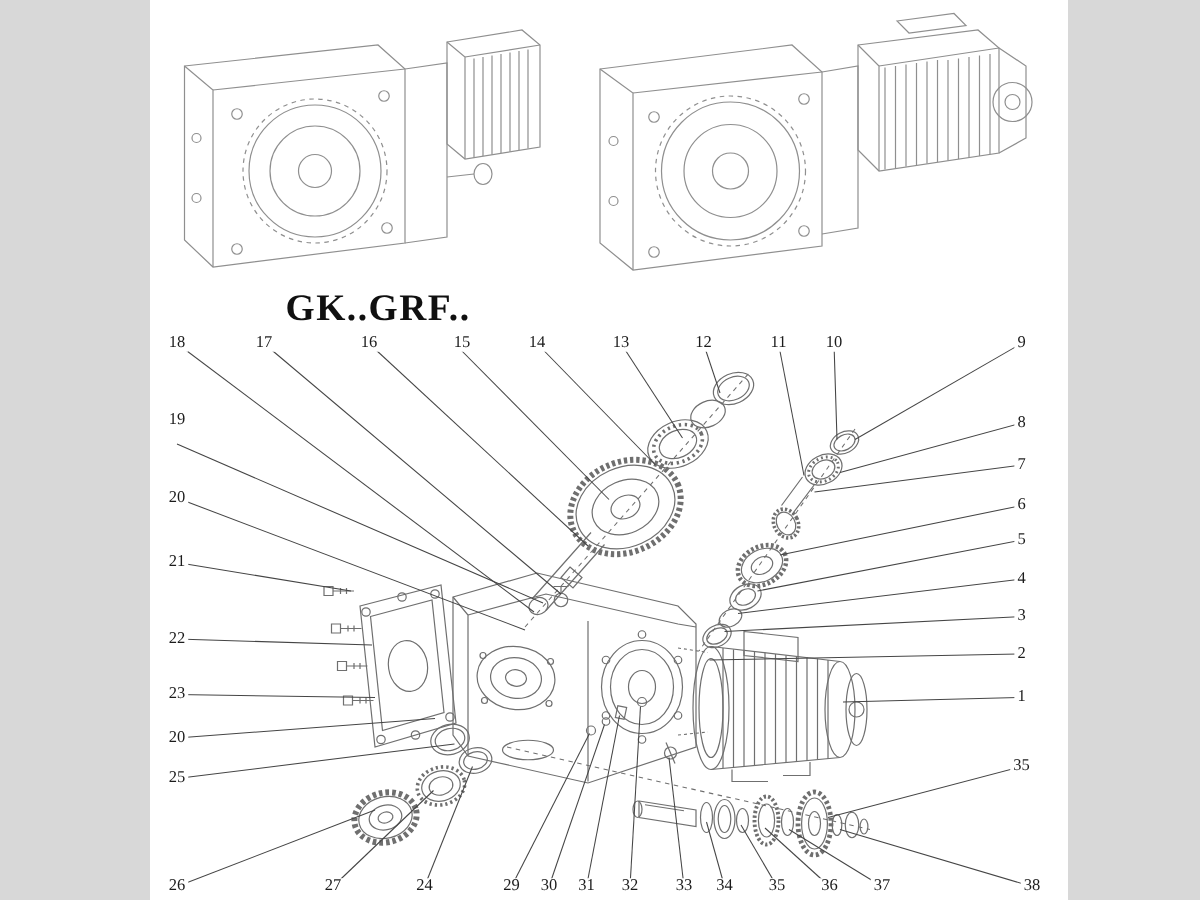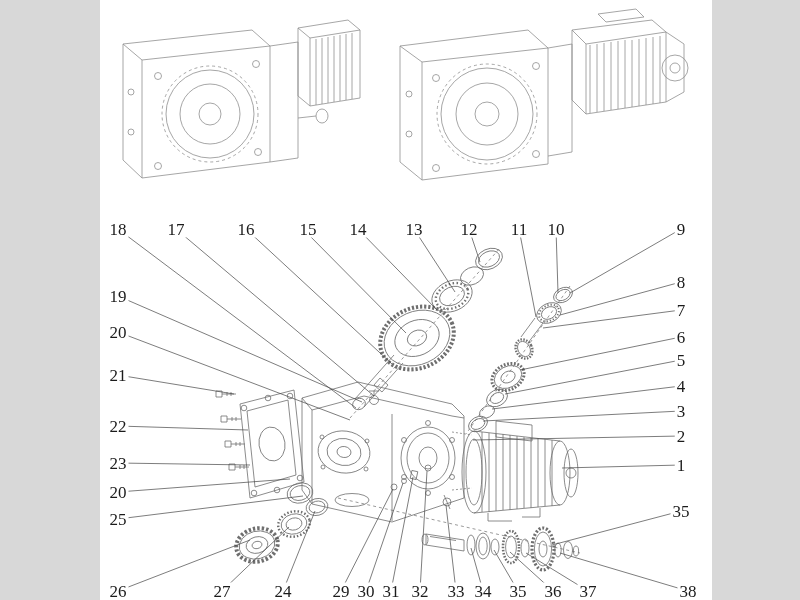--- a/index.html
+++ b/index.html
@@ -6,21 +6,21 @@
   body{width:800px;height:600px;font-family:"Liberation Serif",serif;}
   .stage{position:relative;width:800px;height:600px;background:var(--background,#d8d8d8);overflow:hidden;}
   .paper{position:absolute;left:100px;top:0;width:612px;height:600px;background:var(--paper,#ffffff);}
   svg.layer{position:absolute;left:0;top:0;}
   .draw{stroke:var(--drawing-line,#8f8f8f);}
   .xdraw{stroke:var(--exploded-line,#6f6f6f);}
   .title{position:absolute;transform:translate(-50%,-50%);font-weight:bold;font-size:25px;
          letter-spacing:1px;color:var(--title-text,#101010);white-space:nowrap;}
   .title-left{left:252px;top:206px;}
   .title-right{left:548px;top:206px;}
-  .part-label{position:absolute;transform:translate(-50%,-50%);font-size:17px;
+  .part-label{position:absolute;transform:translate(-50%,-50%);font-size:11px;
               color:var(--label-text,#1b1b1b);background:var(--paper,#ffffff);
               padding:0 2px;line-height:1;}
   #leader-svg line{stroke:var(--leader-line,#454545);stroke-width:0.7;}
 </style>
 </head>
 <body>
 
 <div class="stage">
   <div class="paper"></div>
 
@@ -257,20 +257,21 @@
       <line x1="391" y1="591" x2="413" y2="477"></line>
       <line x1="420" y1="591" x2="427" y2="471"></line>
       <line x1="456" y1="591" x2="446" y2="505"></line>
       <line x1="483" y1="591" x2="471" y2="548"></line>
       <line x1="518" y1="591" x2="494" y2="550"></line>
       <line x1="553" y1="591" x2="510" y2="552"></line>
       <line x1="588" y1="591" x2="526" y2="553"></line>
       <line x1="688" y1="591" x2="560" y2="553"></line>
     </svg>
 
+  <div class="title title-left">GK..GRF..</div>
 
   <div id="labels">
       <div class="part-label" style="left: 118px; top: 229px;">18</div>
       <div class="part-label" style="left: 176px; top: 229px;">17</div>
       <div class="part-label" style="left: 246px; top: 229px;">16</div>
       <div class="part-label" style="left: 308px; top: 229px;">15</div>
       <div class="part-label" style="left: 358px; top: 229px;">14</div>
       <div class="part-label" style="left: 414px; top: 229px;">13</div>
       <div class="part-label" style="left: 469px; top: 229px;">12</div>
       <div class="part-label" style="left: 519px; top: 229px;">11</div>
@@ -278,21 +279,21 @@
       <div class="part-label" style="left: 681px; top: 229px;">9</div>
       <div class="part-label" style="left: 681px; top: 282px;">8</div>
       <div class="part-label" style="left: 681px; top: 310px;">7</div>
       <div class="part-label" style="left: 681px; top: 337px;">6</div>
       <div class="part-label" style="left: 681px; top: 360px;">5</div>
       <div class="part-label" style="left: 681px; top: 386px;">4</div>
       <div class="part-label" style="left: 681px; top: 411px;">3</div>
       <div class="part-label" style="left: 681px; top: 436px;">2</div>
       <div class="part-label" style="left: 681px; top: 465px;">1</div>
       <div class="part-label" style="left: 681px; top: 511px;">35</div>
-      <div class="part-label" style="left: 118px; top: 296px;">19</div>
+      <div class="part-label" style="left: 118px; top: 280px;">19</div>
       <div class="part-label" style="left: 118px; top: 332px;">20</div>
       <div class="part-label" style="left: 118px; top: 375px;">21</div>
       <div class="part-label" style="left: 118px; top: 426px;">22</div>
       <div class="part-label" style="left: 118px; top: 463px;">23</div>
       <div class="part-label" style="left: 118px; top: 492px;">20</div>
       <div class="part-label" style="left: 118px; top: 519px;">25</div>
       <div class="part-label" style="left: 118px; top: 591px;">26</div>
       <div class="part-label" style="left: 222px; top: 591px;">27</div>
       <div class="part-label" style="left: 283px; top: 591px;">24</div>
       <div class="part-label" style="left: 341px; top: 591px;">29</div>

